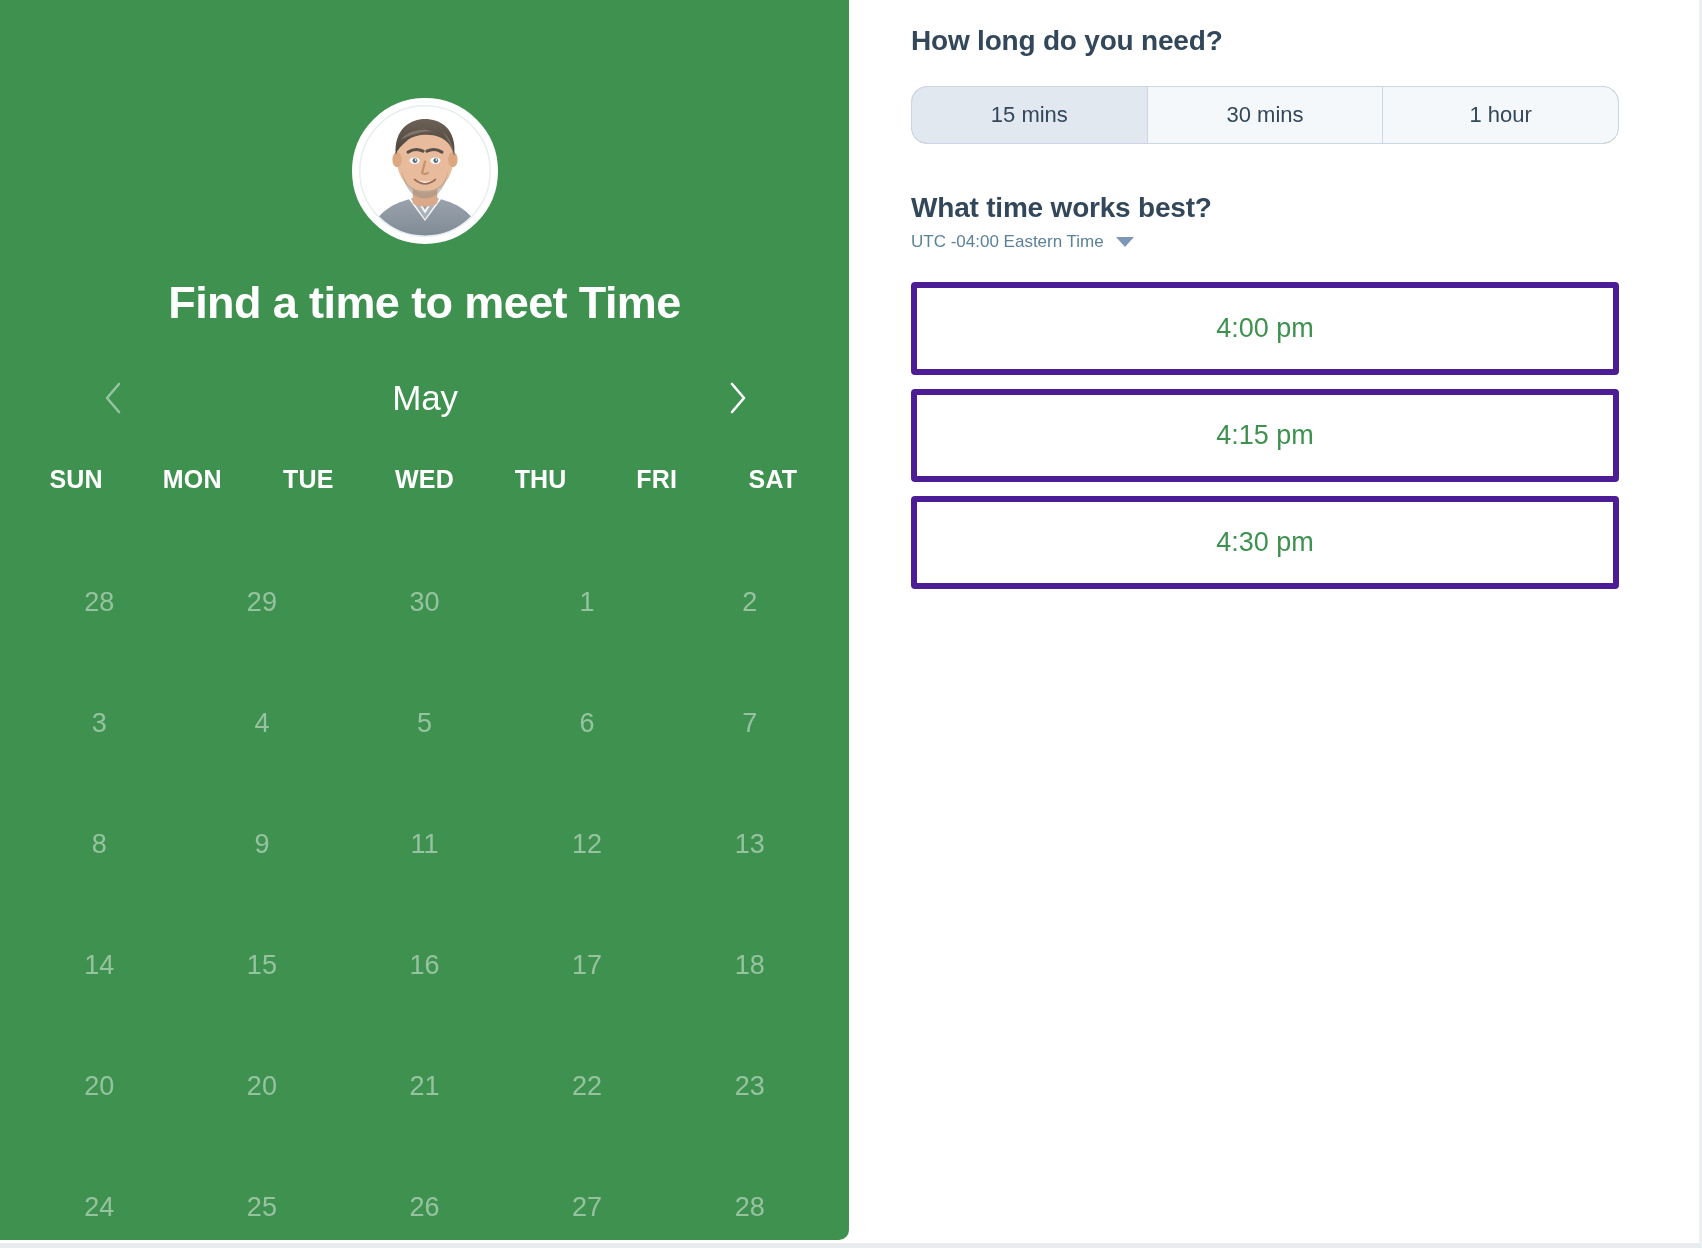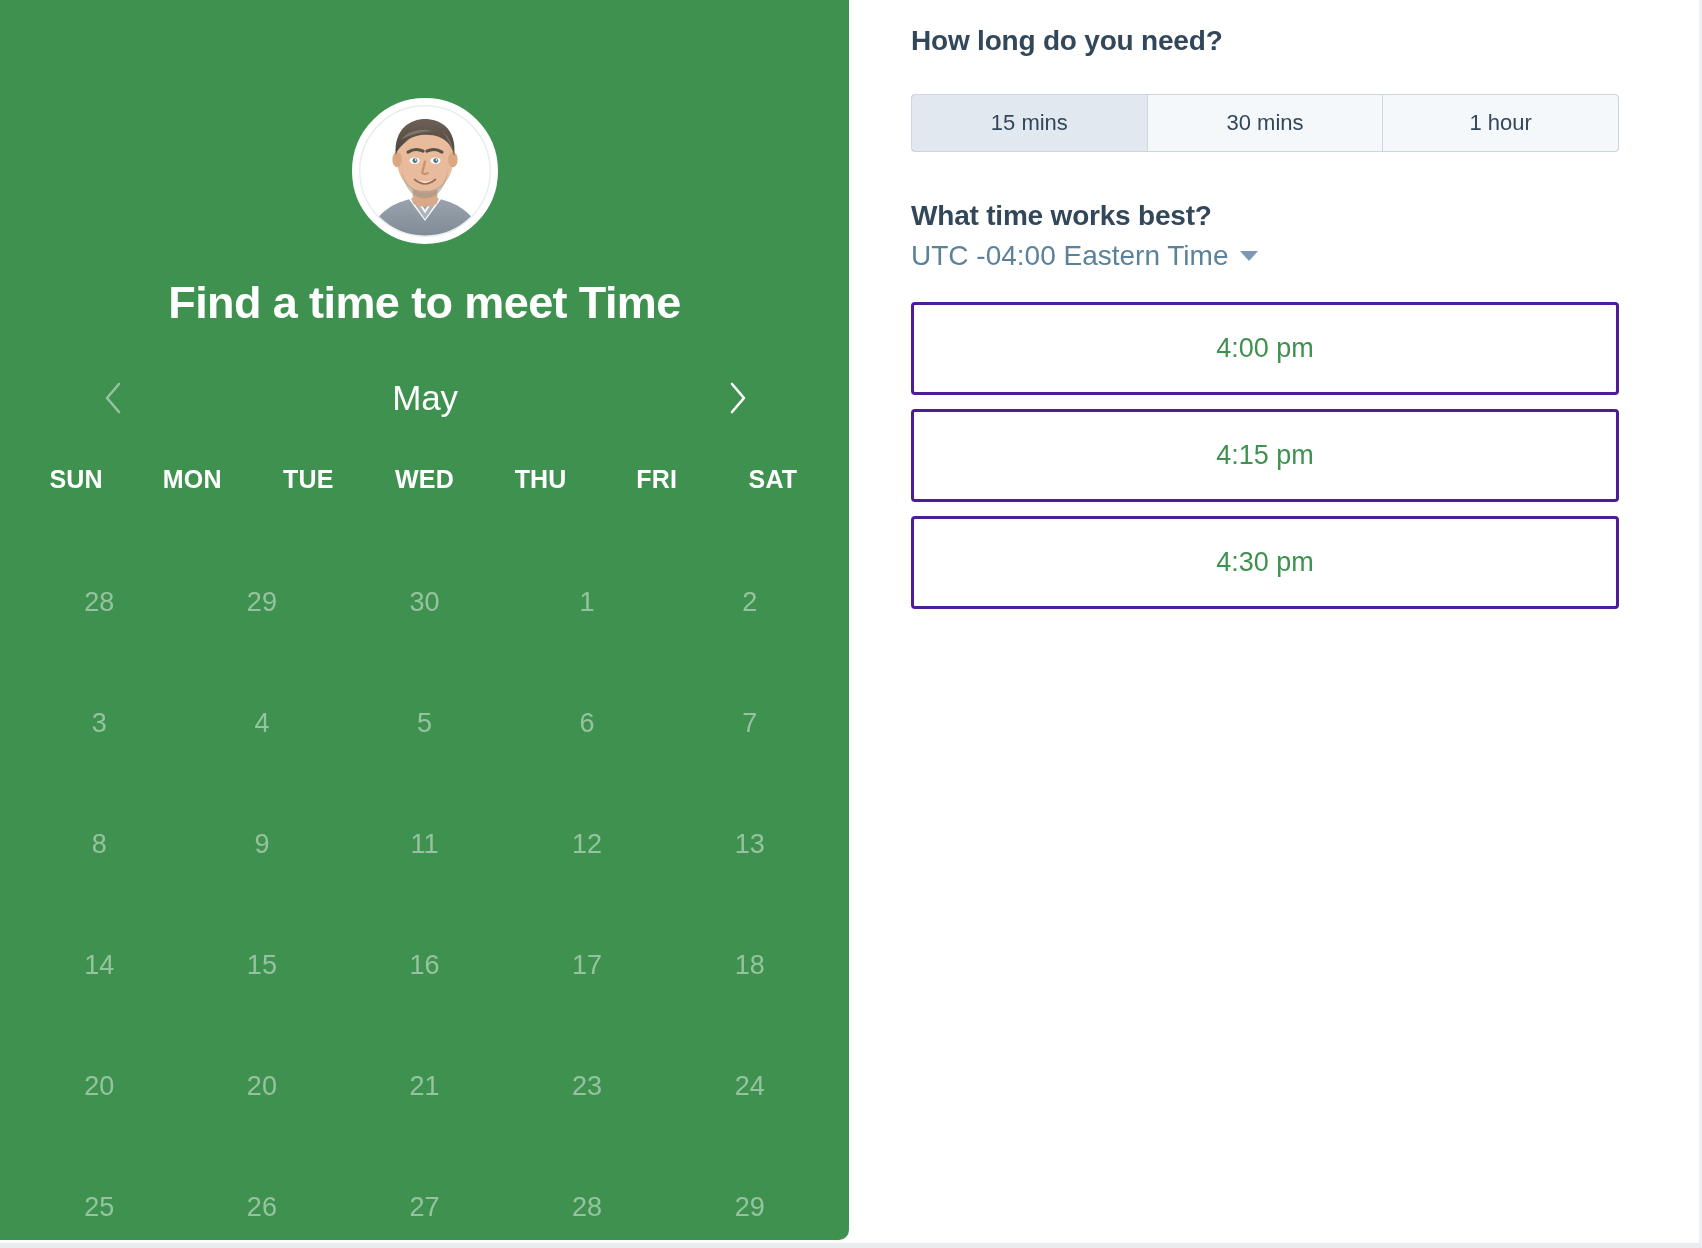--- a/index.html
+++ b/index.html
@@ -177,25 +177,25 @@
 
   .section-heading {
     font-size: 28px;
     font-weight: bold;
     color: #33475b;
     letter-spacing: -0.2px;
     margin: 0;
   }
 
   .duration-group {
-    margin-top: 37px;
+    margin-top: 29px;
     display: flex;
     width: 708px;
     height: 58px;
-    border-radius: 4px;
+    border-radius: 16px;
     overflow: hidden;
     border: 1px solid #cbd6e2;
     box-sizing: border-box;
     background: #a3a3a3;
   }
   .duration-btn {
     flex: 1 1 0;
     display: flex;
     align-items: center;
     justify-content: center;
@@ -215,21 +215,21 @@
     color: #33475b;
   }
 
   .time-section { margin-top: 48px; }
 
   .tz-select {
     margin-top: 8px;
     display: inline-flex;
     align-items: center;
     gap: 12px;
-    font-size: 28px;
+    font-size: 17px;
     color: #5b8299;
     cursor: pointer;
     background: transparent;
     border: none;
     padding: 0;
     font-family: "Liberation Sans", sans-serif;
   }
   .tz-caret {
     width: 0; height: 0;
     border-left: 9px solid transparent;
@@ -240,21 +240,21 @@
 
   .slots {
     margin-top: 30px;
     width: 708px;
     display: flex;
     flex-direction: column;
     gap: 14px;
   }
   .slot-btn {
     height: 93px;
-    border: 3px solid #4c1d95;
+    border: 6px solid #4c1d95;
     border-radius: 4px;
     background: #ffffff;
     color: #3f9150;
     font-size: 27px;
     font-family: "Liberation Sans", sans-serif;
     cursor: pointer;
     display: flex;
     align-items: center;
     justify-content: center;
     box-sizing: border-box;
@@ -417,20 +417,23 @@
             <div class="cal-cell">
               <div class="cal-day">20</div>
             </div>
             <div class="cal-cell">
               <div class="cal-day">20</div>
             </div>
             <div class="cal-cell">
               <div class="cal-day">21</div>
             </div>
             <div class="cal-cell">
+              <div class="cal-day">22</div>
+            </div>
+            <div class="cal-cell">
               <div class="cal-day">23</div>
             </div>
             <div class="cal-cell">
               <div class="cal-day">24</div>
             </div>
             <div class="cal-cell">
               <div class="cal-day">25</div>
             </div>
             <div class="cal-cell">
               <div class="cal-day">26</div>

